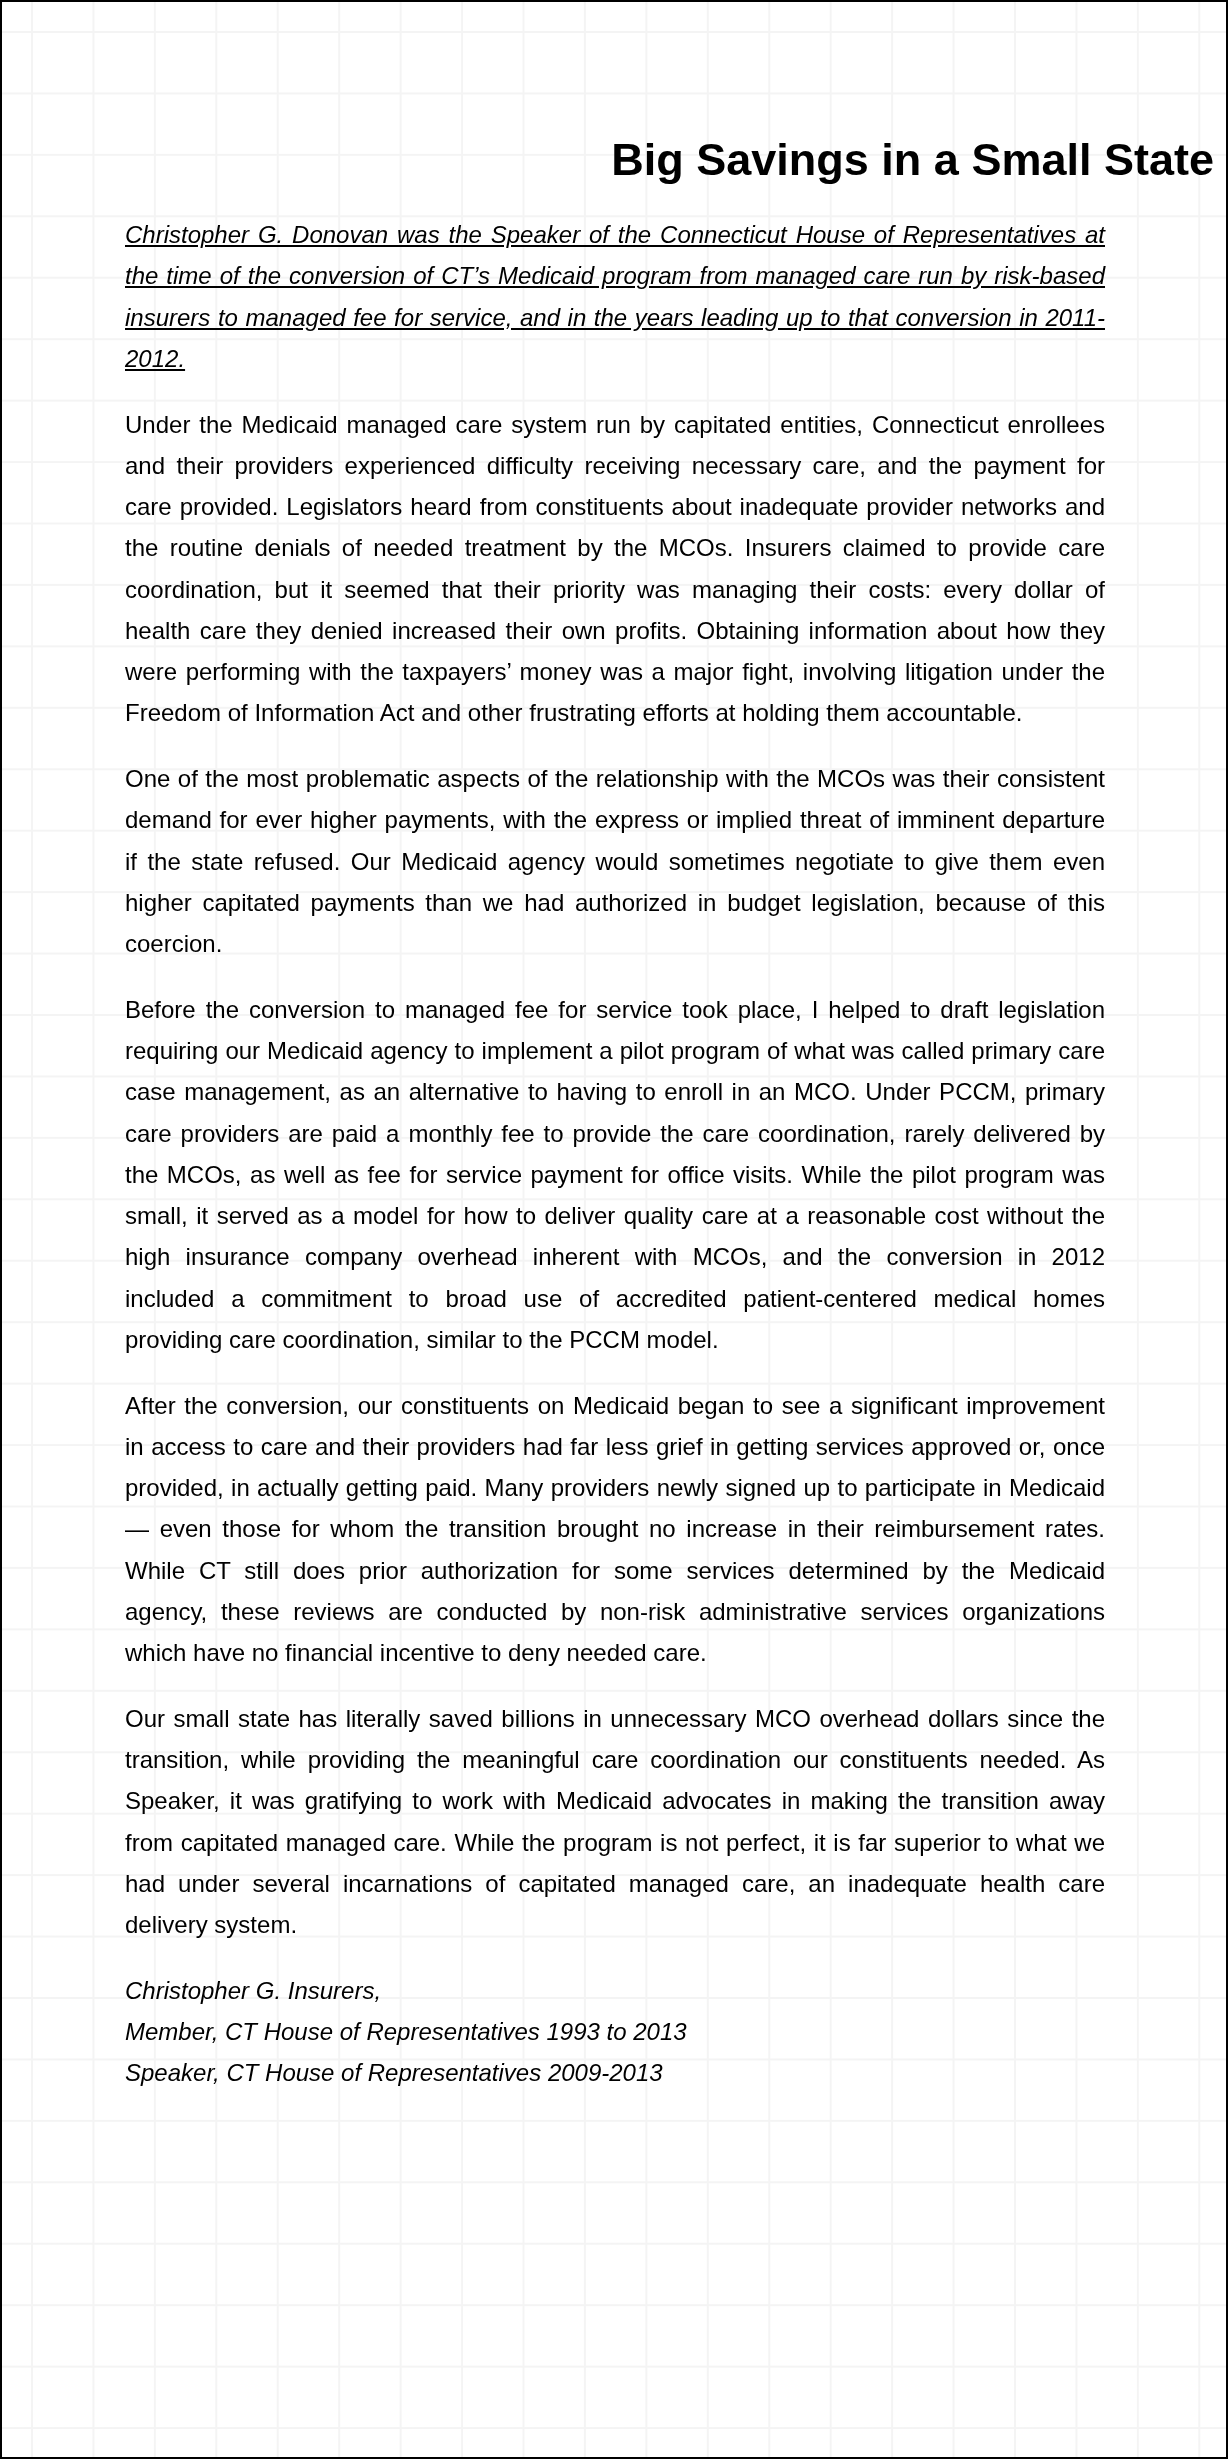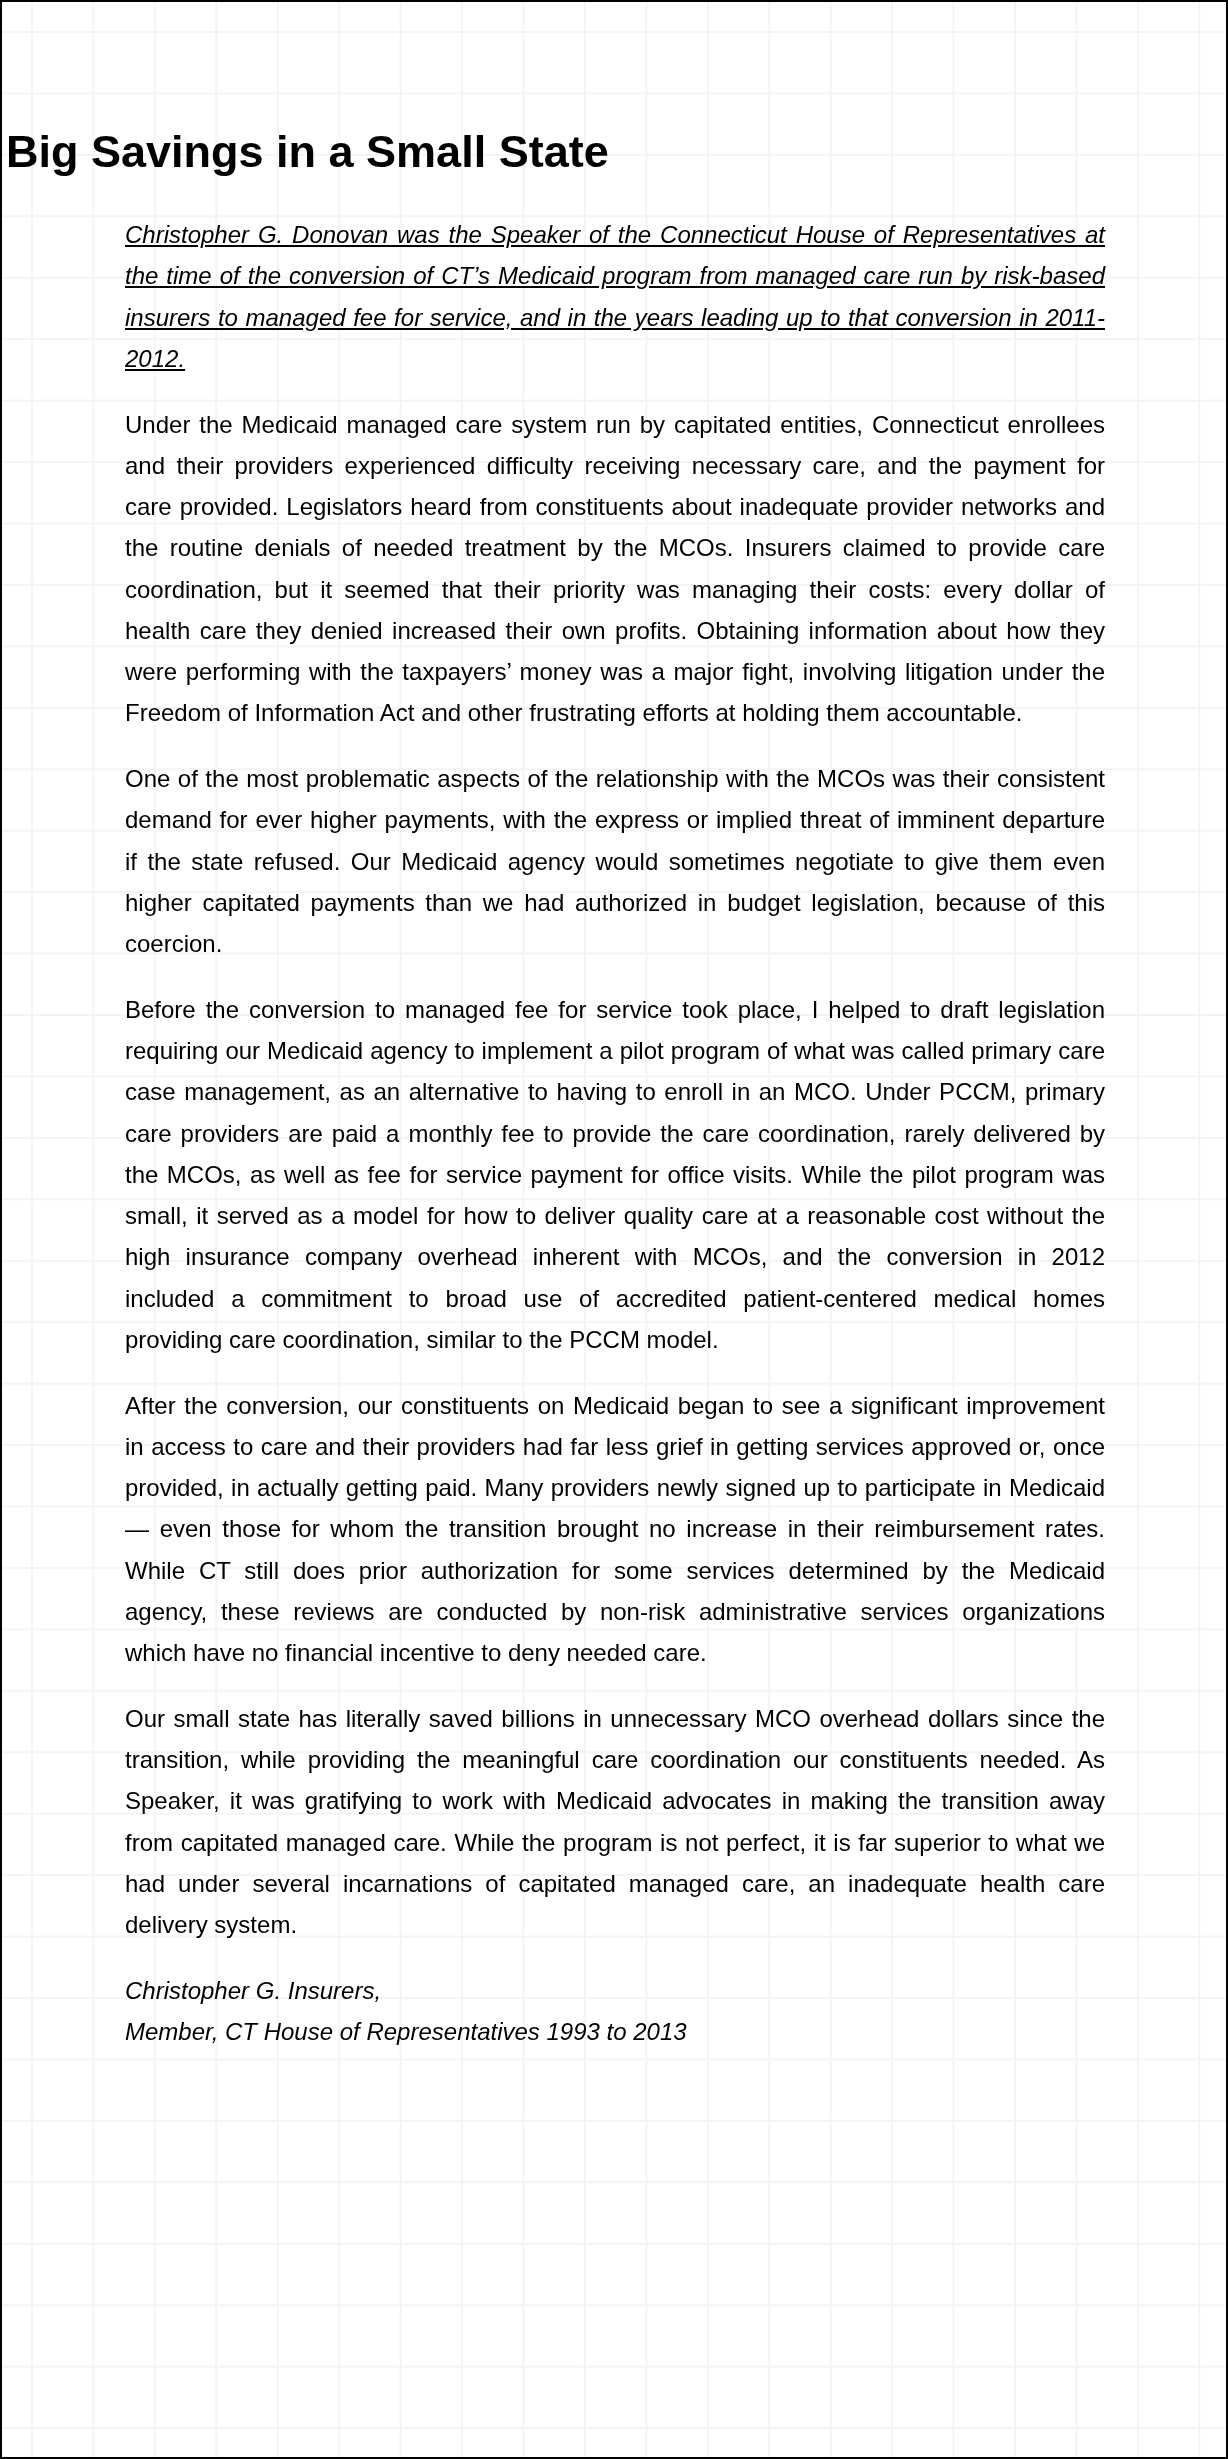--- a/index.html
+++ b/index.html
@@ -21,22 +21,22 @@
       background-position: 29px 29px;
       overflow: hidden;
       font-family: "Liberation Sans", sans-serif;
       color: #000000;
     }
     .title {
       position: absolute;
       left: 0;
       right: 0;
       top: 120px;
-      margin: 4px;
-      text-align: left;
+      margin: 12px;
+      text-align: right;
       font-family: "Liberation Sans", sans-serif;
       font-weight: bold;
       font-size: 45px;
       line-height: 52px;
       color: #000000;
     }
     .content {
       position: absolute;
       left: 123px;
       width: 980px;
@@ -74,15 +74,16 @@
     <p class="intro">Christopher G. Donovan was the Speaker of the Connecticut House of Representatives at the time of the conversion of CT’s Medicaid program from managed care run by risk-based insurers to managed fee for service, and in the years leading up to that conversion in 2011-2012.</p>
     <p>Under the Medicaid managed care system run by capitated entities, Connecticut enrollees and their providers experienced difficulty receiving necessary care, and the payment for care provided. Legislators heard from constituents about inadequate provider networks and the routine denials of needed treatment by the MCOs. Insurers claimed to provide care coordination, but it seemed that their priority was managing their costs: every dollar of health care they denied increased their own profits. Obtaining information about how they were performing with the taxpayers’ money was a major fight, involving litigation under the Freedom of Information Act and other frustrating efforts at holding them accountable.</p>
     <p>One of the most problematic aspects of the relationship with the MCOs was their consistent demand for ever higher payments, with the express or implied threat of imminent departure if the state refused. Our Medicaid agency would sometimes negotiate to give them even higher capitated payments than we had authorized in budget legislation, because of this coercion.</p>
     <p>Before the conversion to managed fee for service took place, I helped to draft legislation requiring our Medicaid agency to implement a pilot program of what was called primary care case management, as an alternative to having to enroll in an MCO. Under PCCM, primary care providers are paid a monthly fee to provide the care coordination, rarely delivered by the MCOs, as well as fee for service payment for office visits. While the pilot program was small, it served as a model for how to deliver quality care at a reasonable cost without the high insurance company overhead inherent with MCOs, and the conversion in 2012 included a commitment to broad use of accredited patient-centered medical homes providing care coordination, similar to the PCCM model.</p>
     <p>After the conversion, our constituents on Medicaid began to see a significant improvement in access to care and their providers had far less grief in getting services approved or, once provided, in actually getting paid. Many providers newly signed up to participate in Medicaid — even those for whom the transition brought no increase in their reimbursement rates. While CT still does prior authorization for some services determined by the Medicaid agency, these reviews are conducted by non-risk administrative services organizations which have no financial incentive to deny needed care.</p>
     <p>Our small state has literally saved billions in unnecessary MCO overhead dollars since the transition, while providing the meaningful care coordination our constituents needed. As Speaker, it was gratifying to work with Medicaid advocates in making the transition away from capitated managed care. While the program is not perfect, it is far superior to what we had under several incarnations of capitated managed care, an inadequate health care delivery system.</p>
 
     <div class="signature">
       <div>Christopher G. Insurers,</div>
       <div>Member, CT House of Representatives 1993 to 2013</div>
+      <div>Speaker, CT House of Representatives 2009-2013</div>
     </div>
   </div>
 </div>
 
 </body></html>

